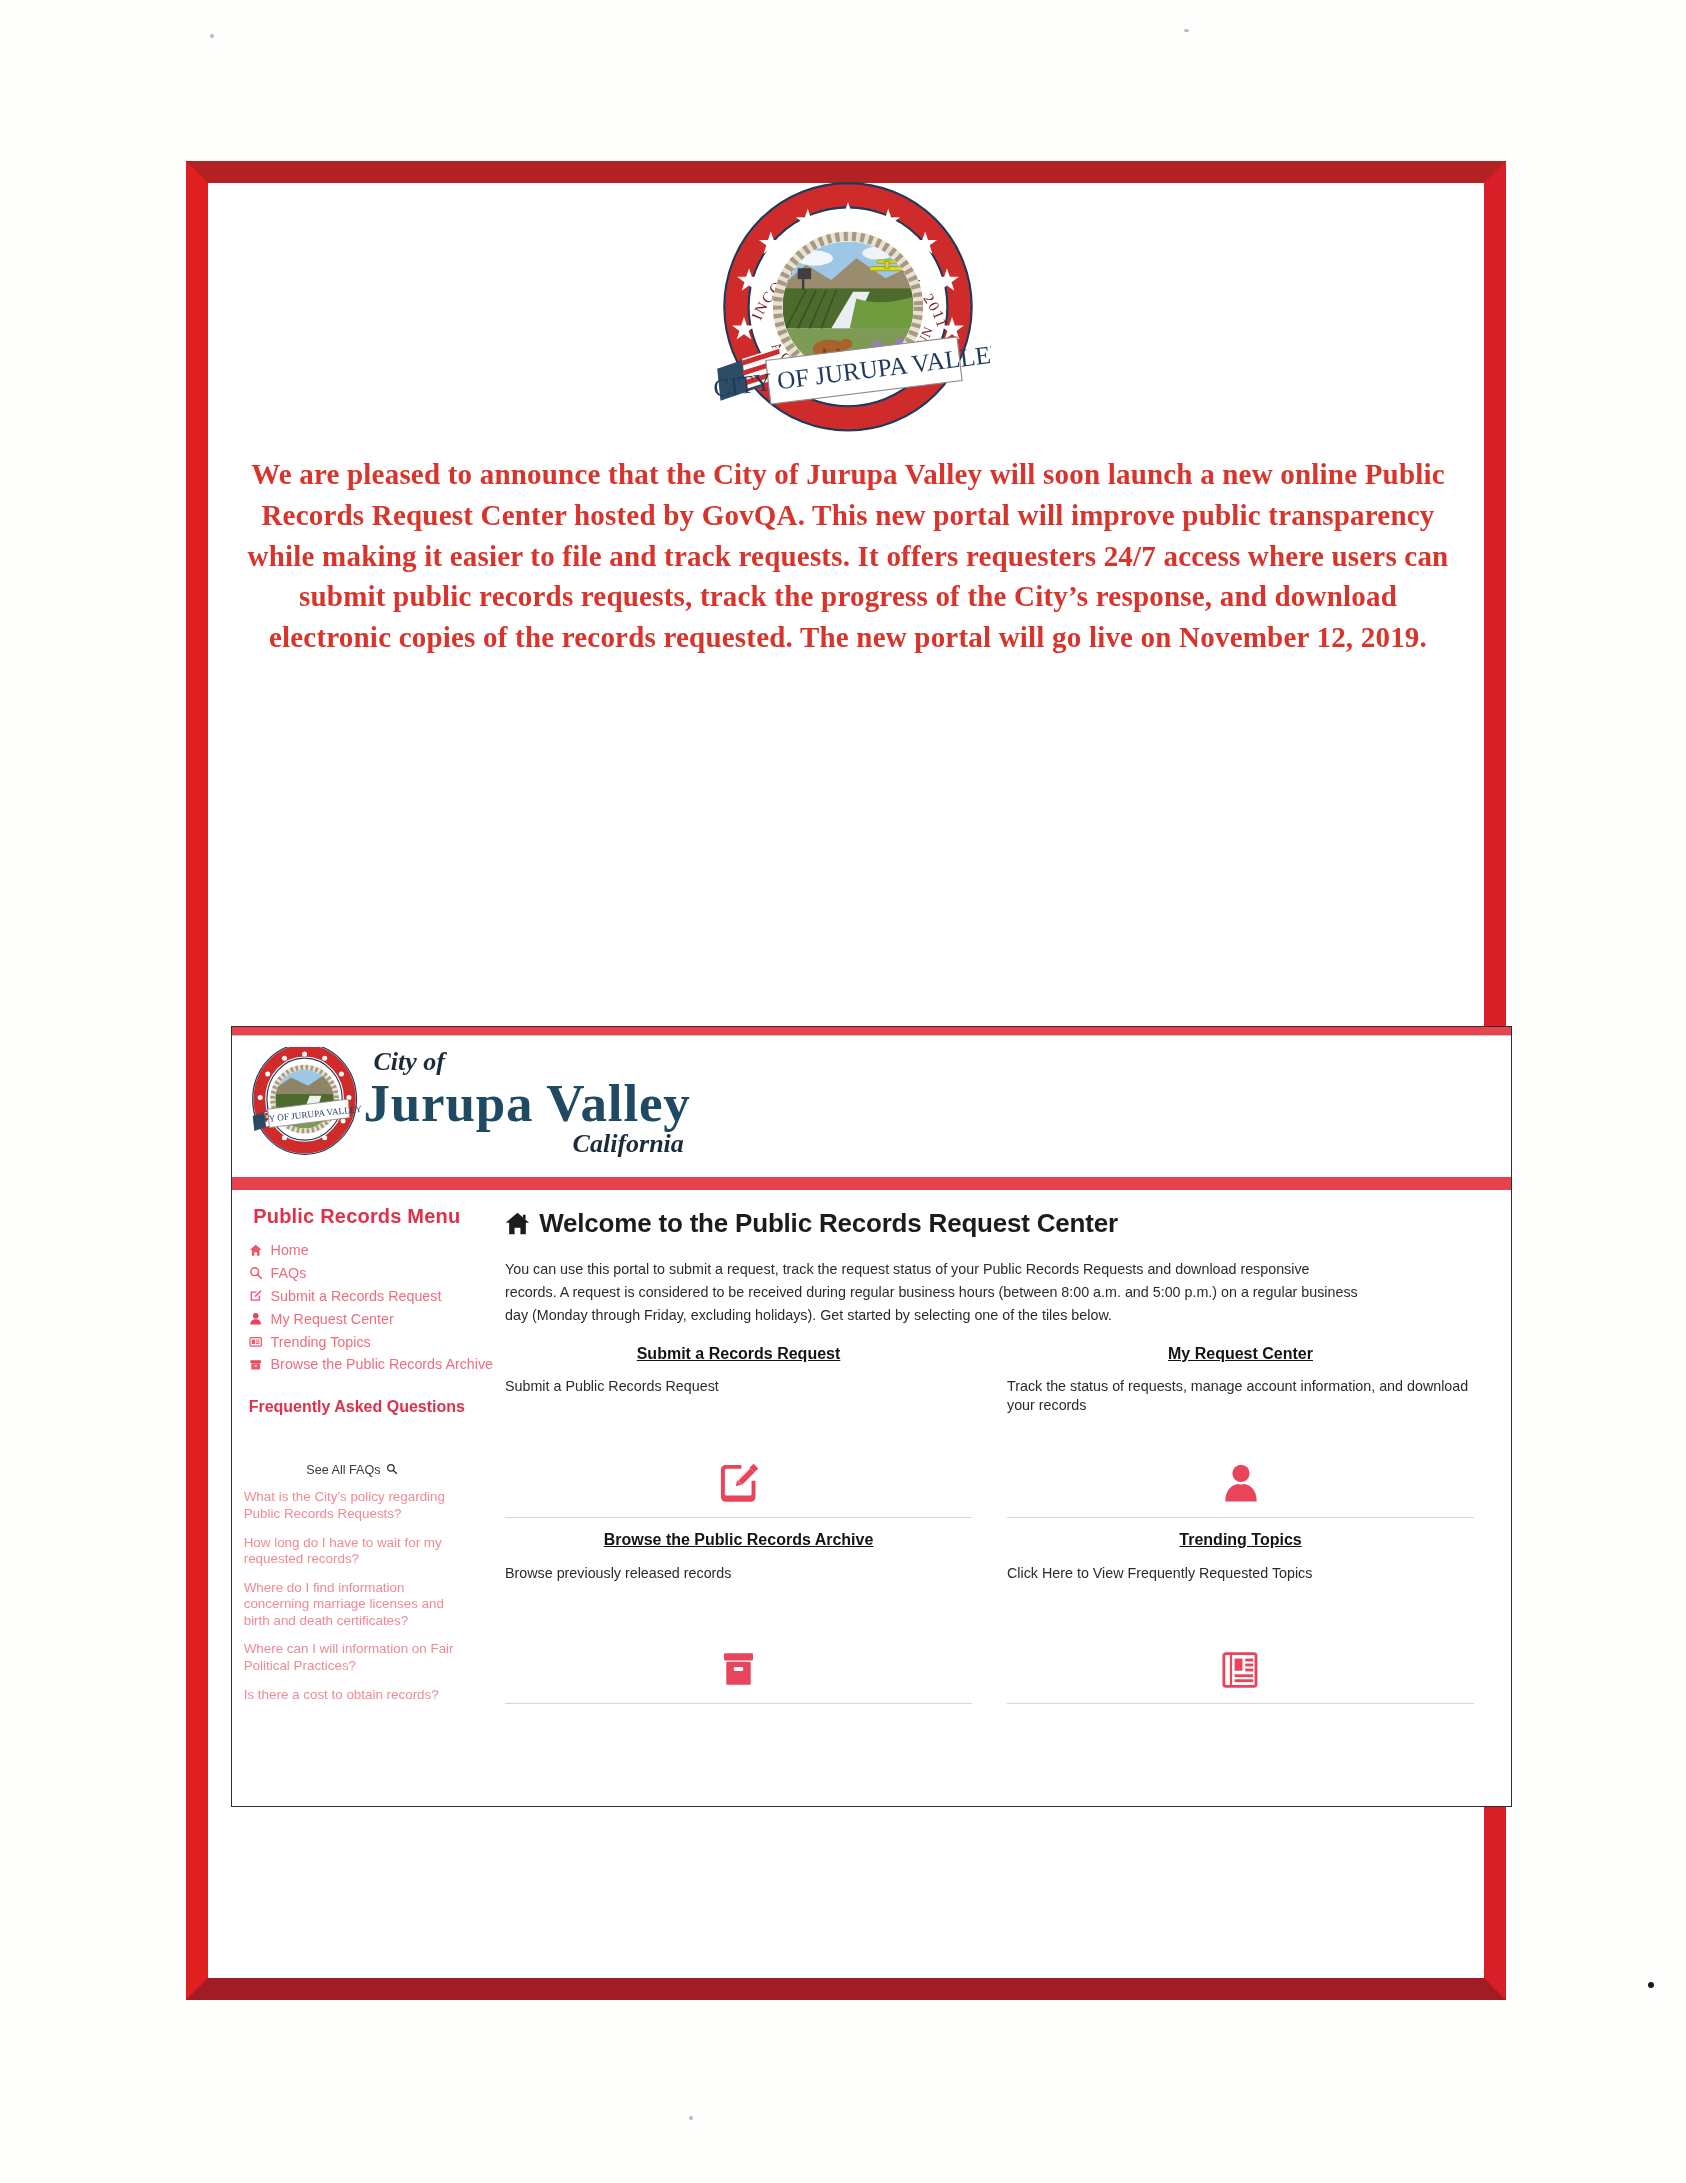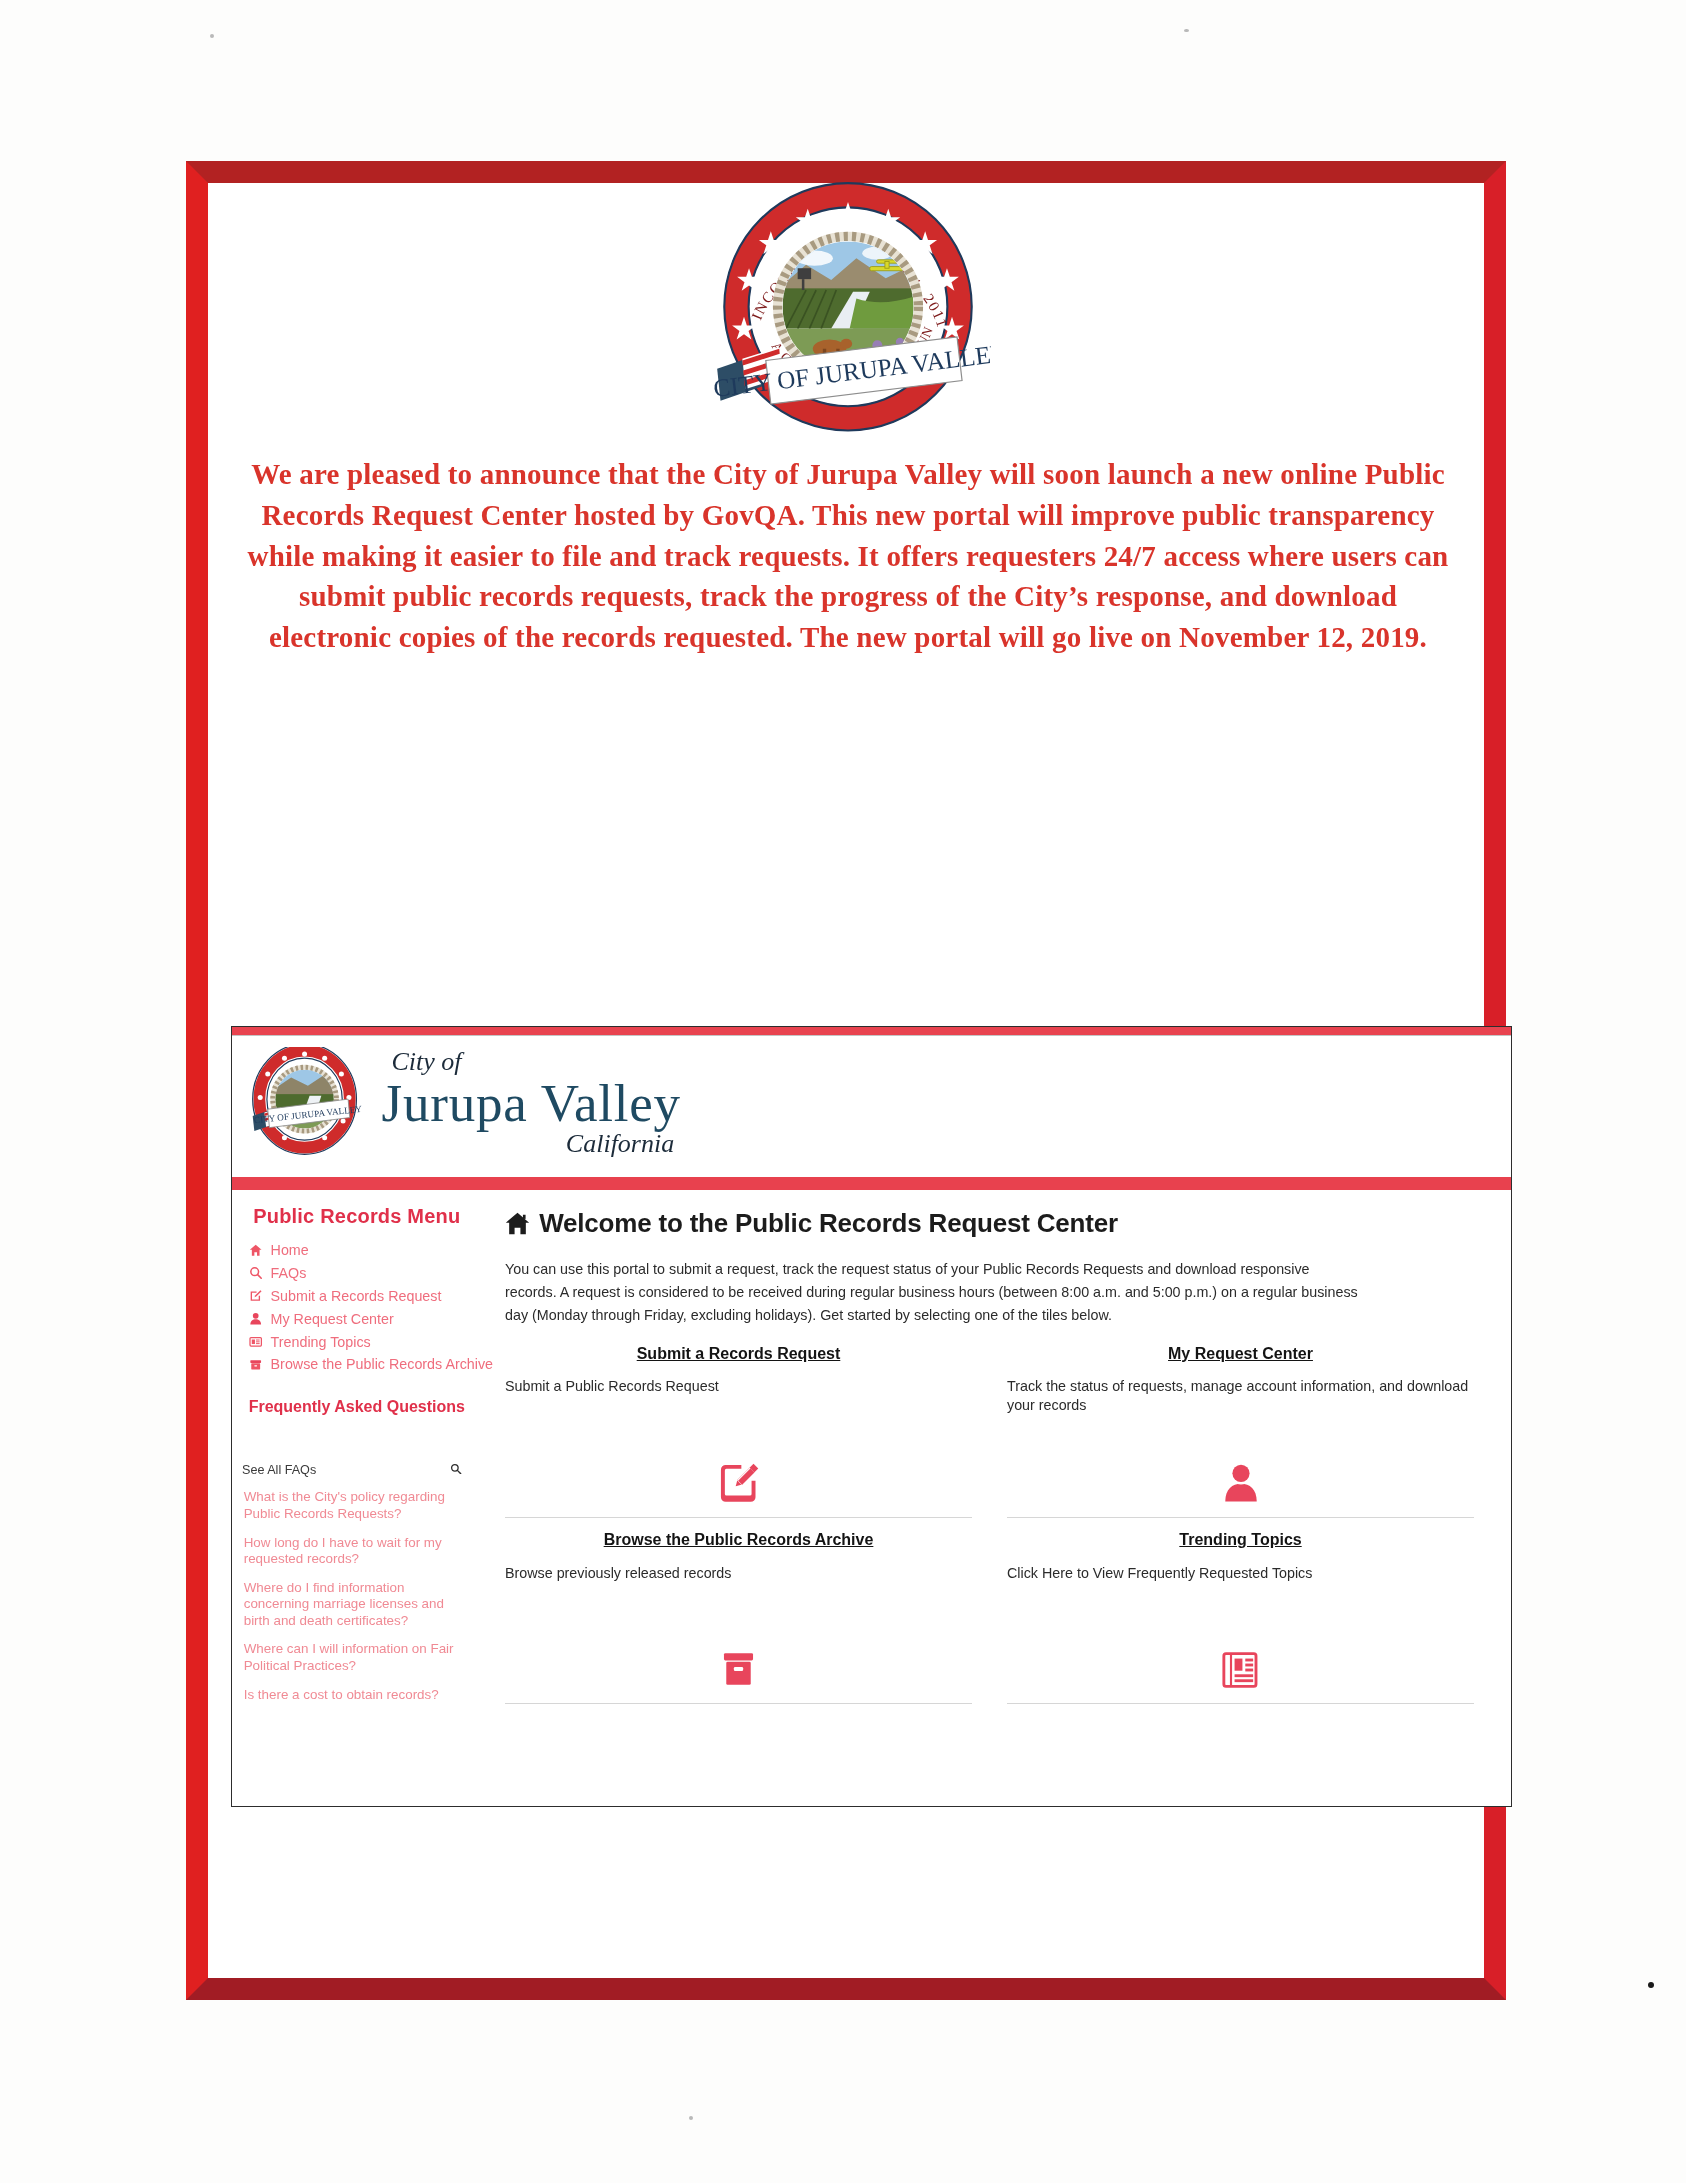--- a/index.html
+++ b/index.html
@@ -89,22 +89,23 @@
     background:#fff;
   }
   .logo-row {
     display: flex;
     align-items: center;
     padding-left: 18.5px;
     padding-top: 11.8px;
   }
   .logo-mark { width: 113px; height: 111px; flex:none; }
   .logo-type {
-    margin-left: 18px;
+    margin-left: 0;
     line-height: 1;
+    font-weight: bold;
   }
   .logo-city-of {
     font-family: "Liberation Serif", serif;
     font-style: italic;
     font-size: 26px;
     color: #1c2b3a;
     margin-left: 10px;
   }
   .logo-main {
     font-family: "Liberation Serif", serif;
@@ -166,21 +167,21 @@
     text-align: center;
     margin: 22px 0 8.4px 0;
   }
   .see-all {
     text-align: right;
     font-size: 12.6px;
     color: #3a3a3a;
     padding-right: 10px;
     margin-bottom: 11.8px;
     display:flex;
-    justify-content:space-between;
+    justify-content:center;
     align-items:center;
     gap:5px;
     margin-top:47px;
   }
   .faq-item {
     color: #f08a94;
     font-size: 13.4px;
     line-height: 1.22;
     margin-bottom: 12.6px;
     padding-left: 1.7px;

